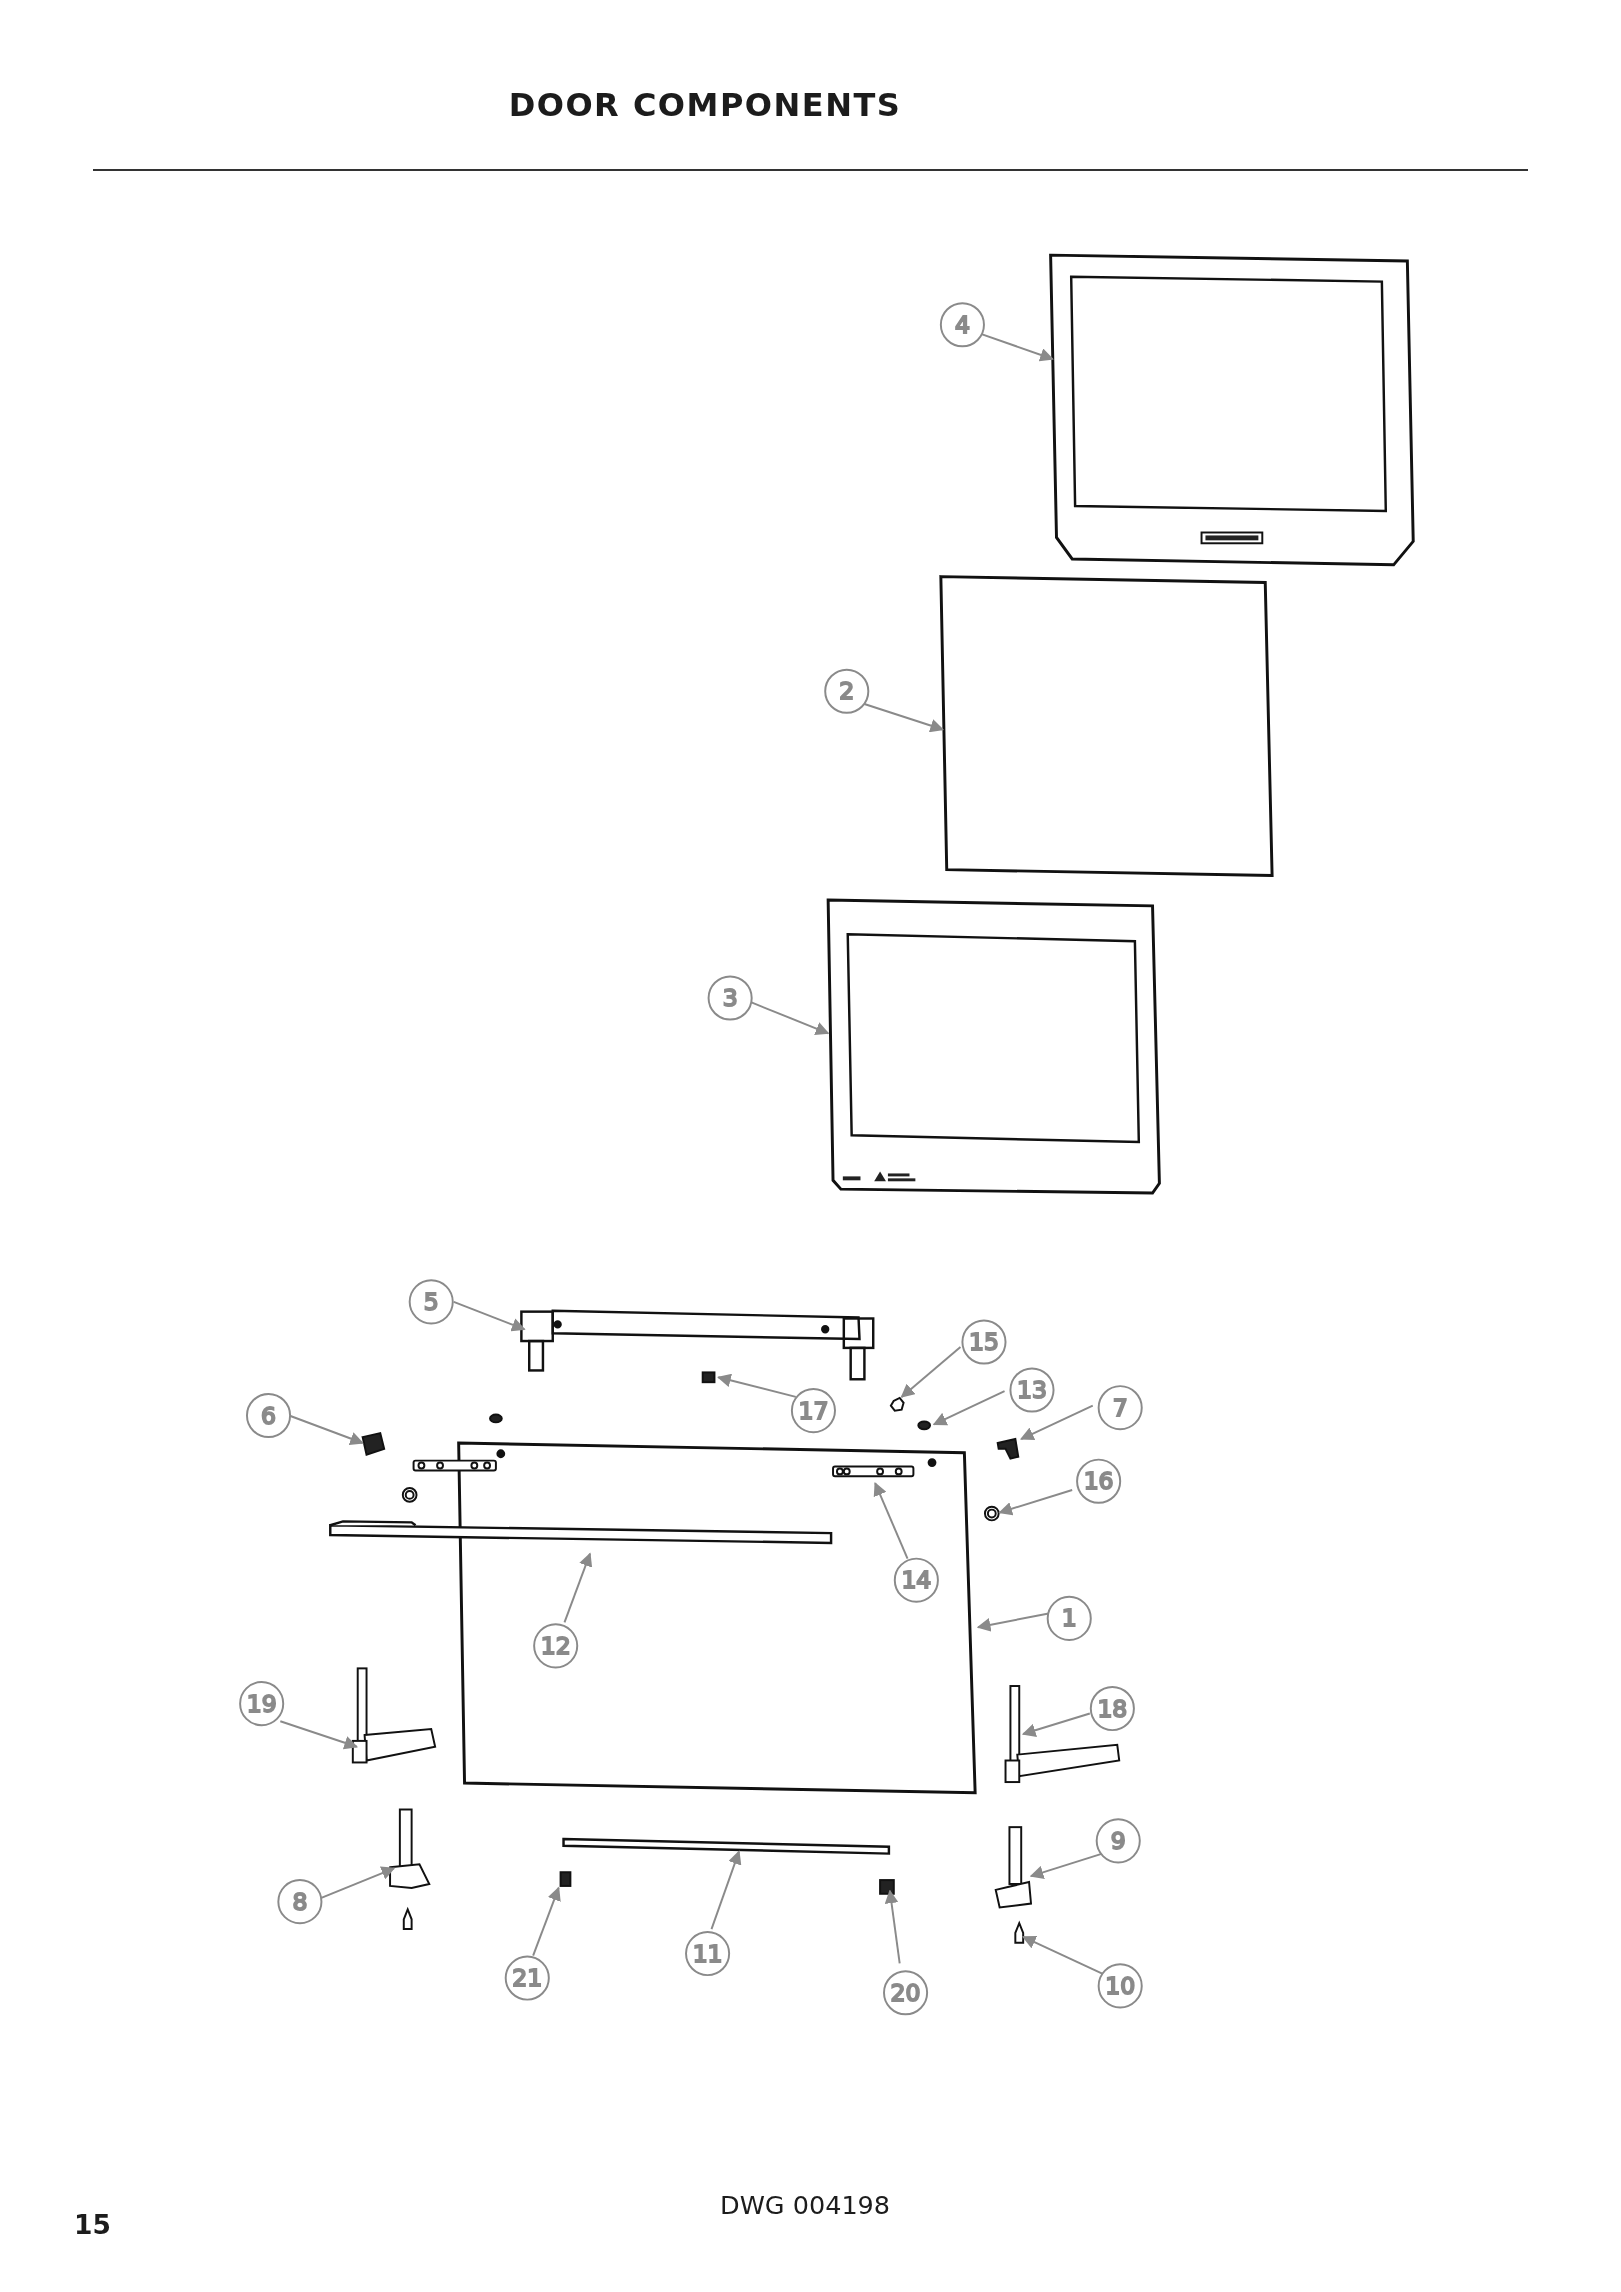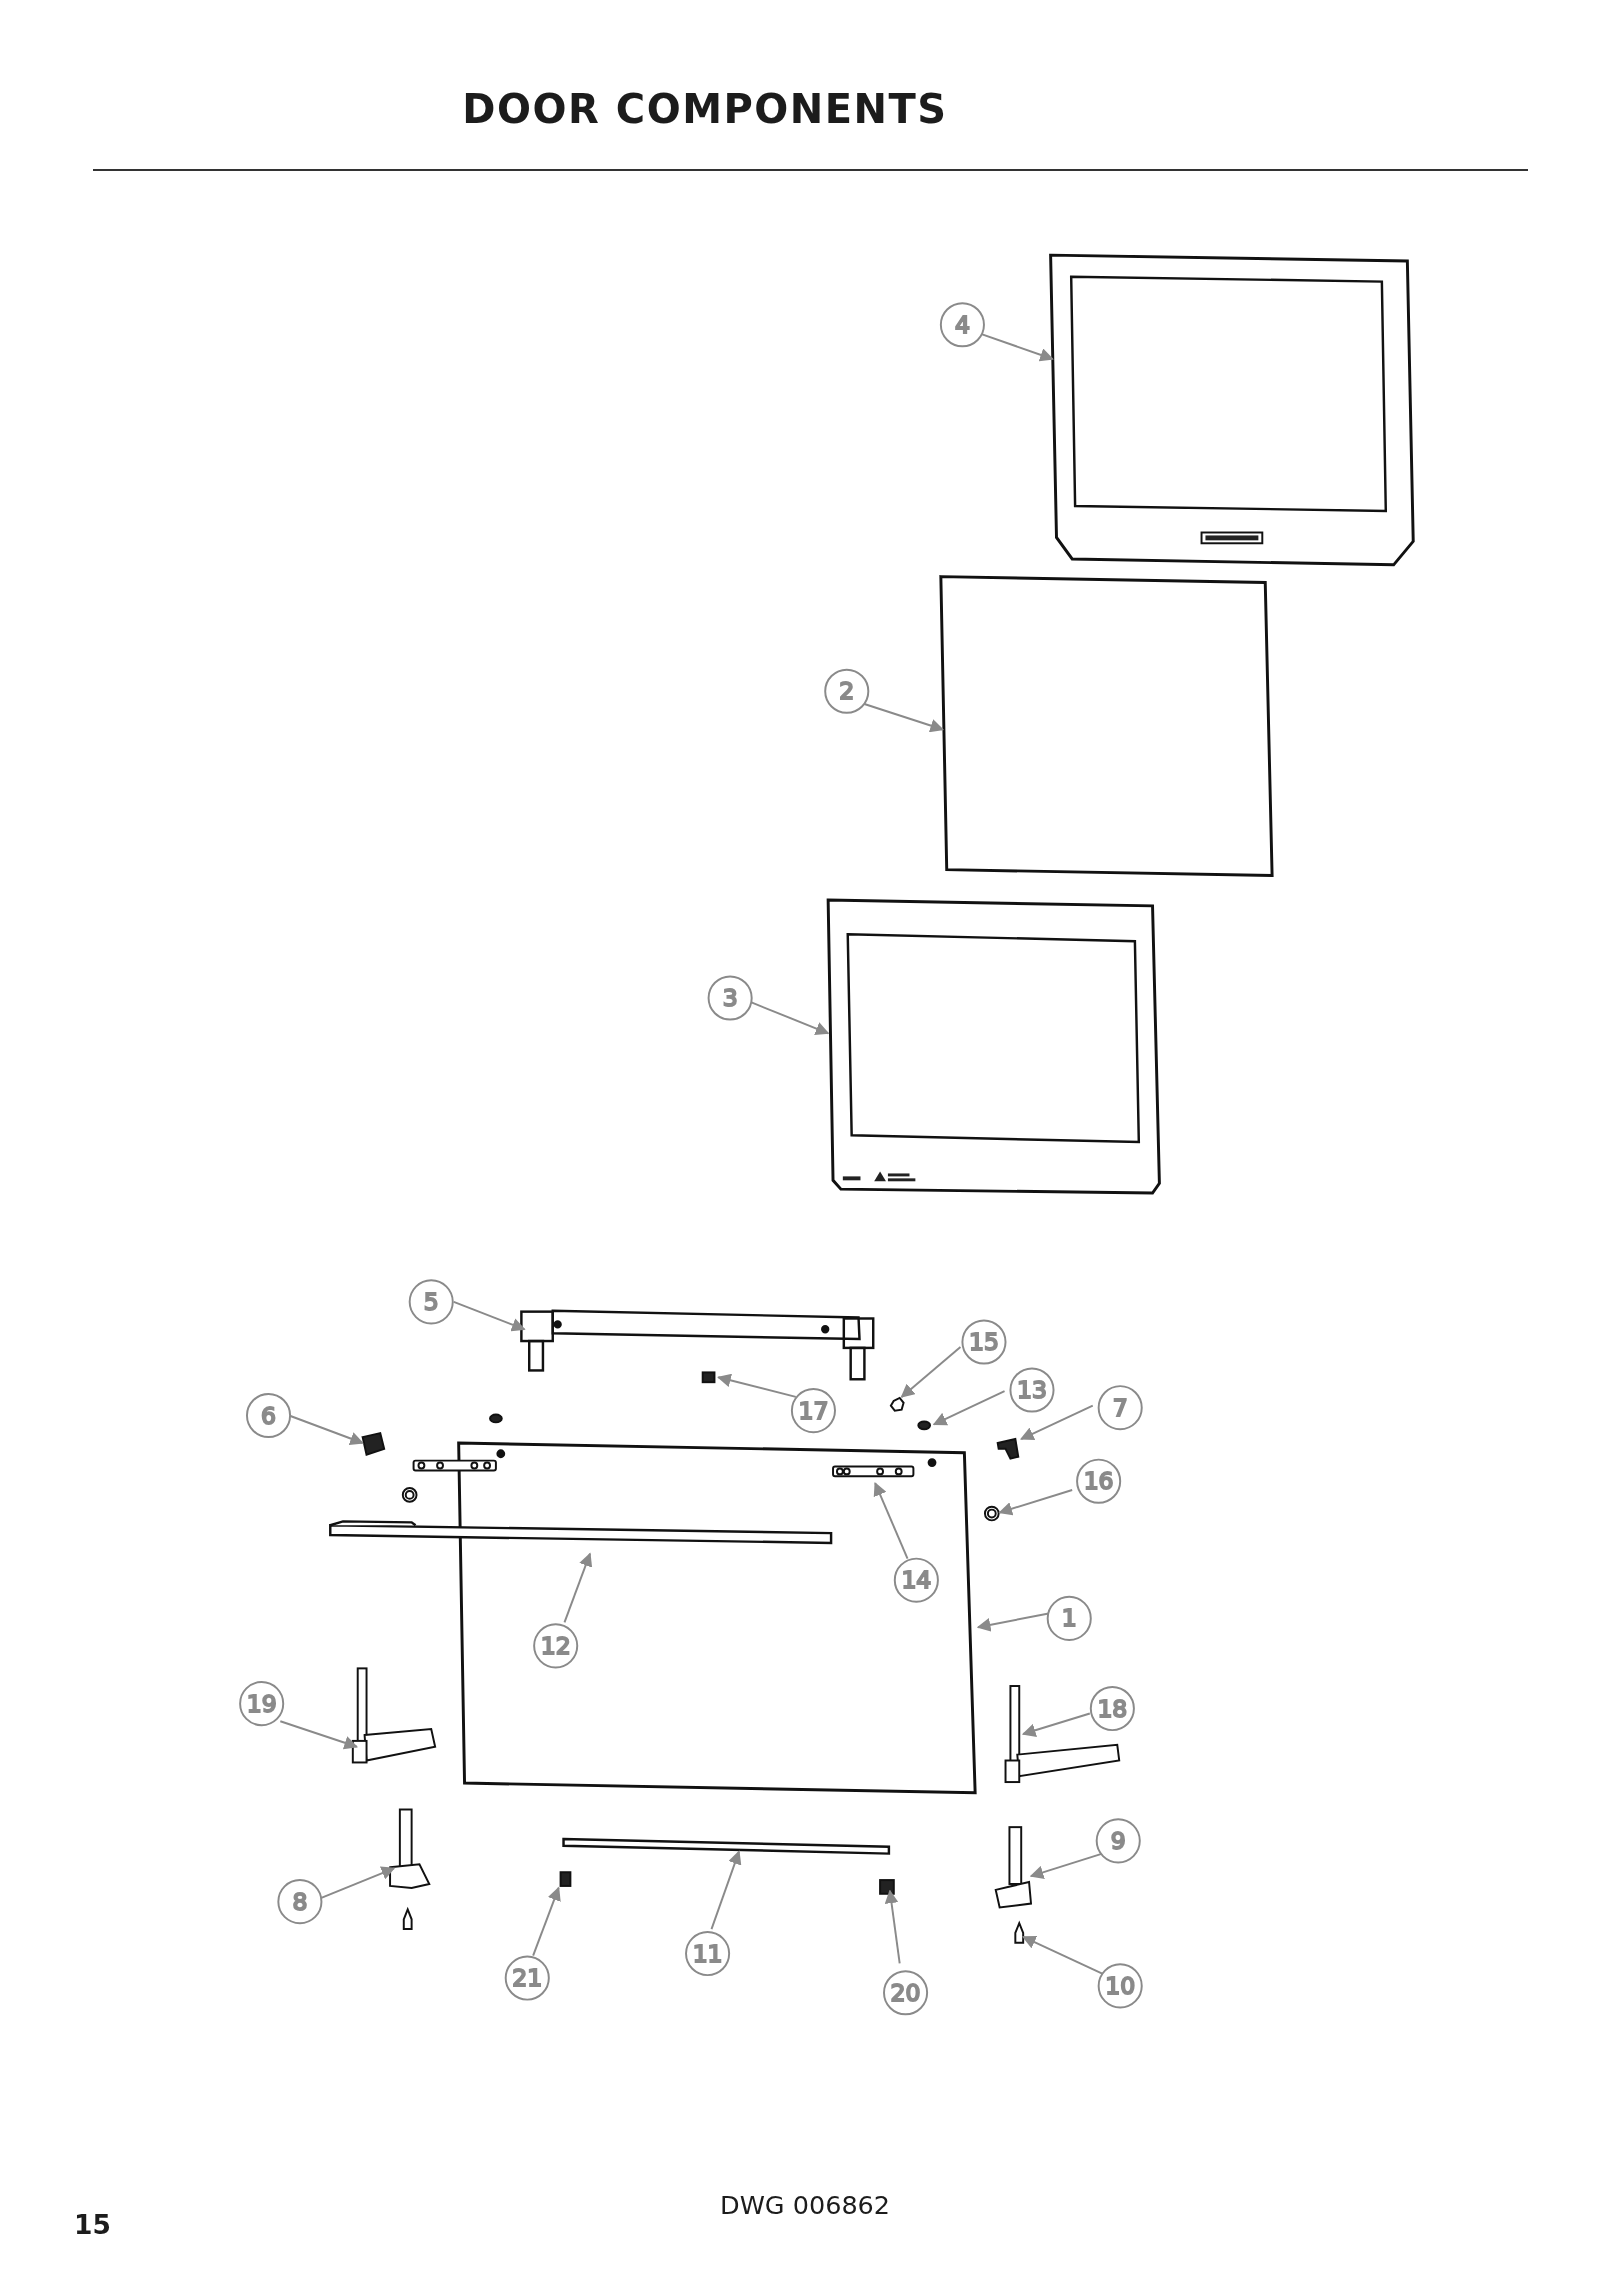--- a/index.html
+++ b/index.html
@@ -1,19 +1,19 @@
 <!DOCTYPE html>
 <html><head>
 <meta charset="utf-8">
 <style>
   html, body { margin: 0; padding: 0; background: #ffffff; }
   body { width: 1621px; height: 2293px; position: relative; overflow: hidden;
          font-family: "Liberation Sans", "DejaVu Sans", sans-serif; color: #1a1a1a; }
   .page-title { position: absolute; top: 86px; left: 0; width: 1410px; text-align: center;
-         font-family: "DejaVu Sans", sans-serif; font-weight: bold; font-size: 40px; letter-spacing: 1.5px; color: #1c1c1c; }
+         font-family: "DejaVu Sans", sans-serif; font-weight: bold; font-size: 32px; letter-spacing: 1.5px; color: #1c1c1c; }
   .title-rule { position: absolute; top: 169px; left: 93px; width: 1435px; height: 2px; background: #333; }
   .drawing { position: absolute; left: 0; top: 0; width: 1621px; height: 2293px; }
   .balloon-text { font-family: "DejaVu Sans", sans-serif; font-size: 24px; fill: #8a8a8a; text-anchor: middle; dominant-baseline: central; }
   .dwg-number { position: absolute; top: 2190px; left: 720px; font-family: "DejaVu Sans", sans-serif; font-size: 25.5px; color: #1c1c1c; }
   .page-number { position: absolute; top: 2209px; left: 74px; font-family: "DejaVu Sans", sans-serif; font-weight: bold; font-size: 26.5px; color: #1c1c1c; }
 </style>
 </head>
 <body>
 
 <div class="page-title">DOOR COMPONENTS</div>
@@ -226,15 +226,15 @@
         <circle cx="924" cy="2033" r="22"></circle>
         <text class="balloon-text" x="924" y="2033">20</text>
       </g>
     <g>
         <circle cx="1143" cy="2026" r="22"></circle>
         <text class="balloon-text" x="1143" y="2026">10</text>
       </g>
   </g>
 </svg>
 
-<div class="dwg-number">DWG 006862</div>
+<div class="dwg-number">DWG 004198</div>
 <div class="page-number">15</div>
 
 
 </body></html>

